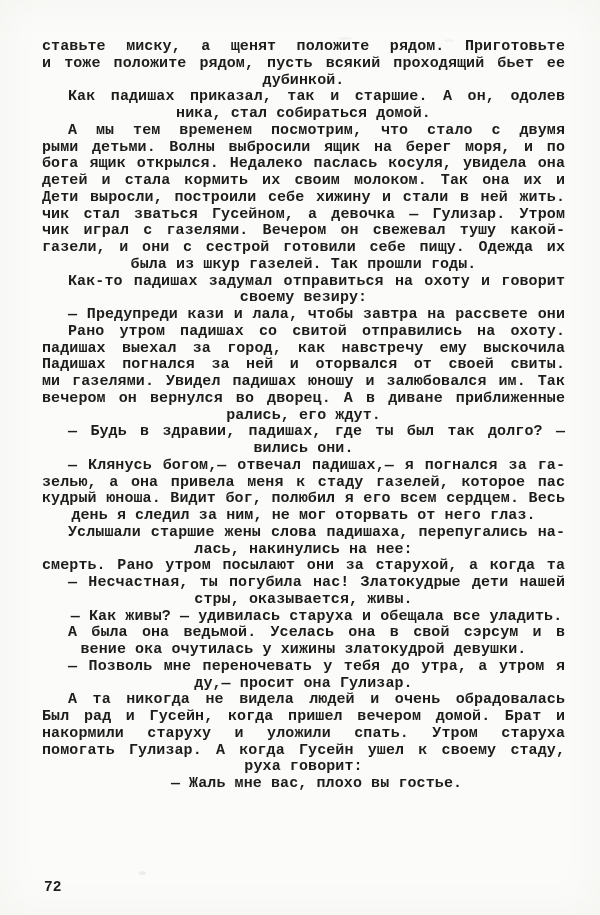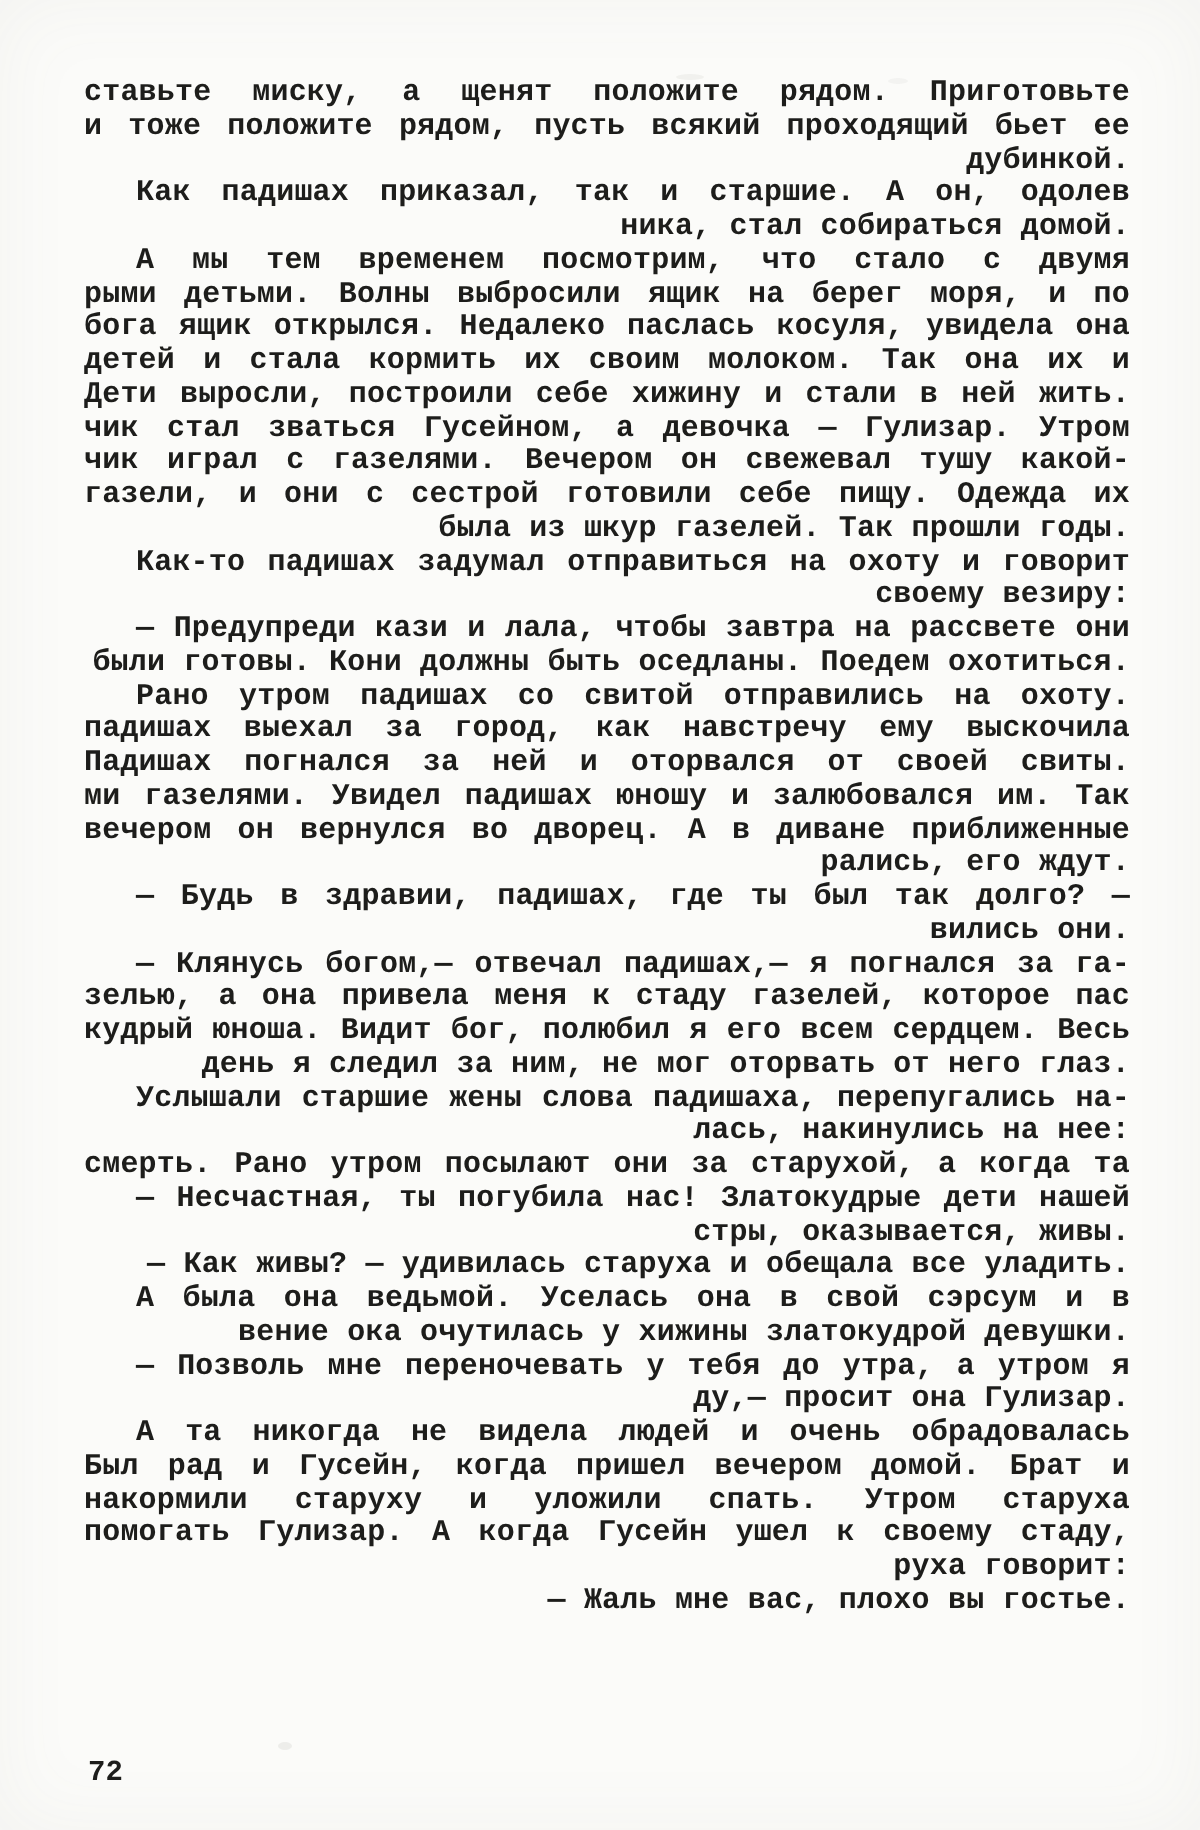--- a/index.html
+++ b/index.html
@@ -23,21 +23,21 @@
     width: 523px;
     color: var(--ink, #1d1d1b);
     font-weight: 700;
     font-size: 15px;
     letter-spacing: 0.1px;
   }
   .line {
     line-height: 16.75px;
     height: 16.75px;
     overflow: hidden;
-    text-align: right;
+    text-align: center;
     white-space: normal;
   }
   .line.just {
     text-align: justify;
     text-align-last: justify;
     -moz-text-align-last: justify;
     text-justify: inter-word;
   }
   .line.indent {
     padding-left: 26px;
@@ -79,21 +79,20 @@
       <div class="line just">бога ящик открылся. Недалеко паслась косуля, увидела она</div>
       <div class="line just">детей и стала кормить их своим молоком. Так она их и спасла.</div>
       <div class="line just">Дети выросли, построили себе хижину и стали в ней жить. Маль-</div>
       <div class="line just">чик стал зваться Гусейном, а девочка — Гулизар. Утром маль-</div>
       <div class="line just">чик играл с газелями. Вечером он свежевал тушу какой-нибудь</div>
       <div class="line just">газели, и они с сестрой готовили себе пищу. Одежда их тоже</div>
       <div class="line">была из шкур газелей. Так прошли годы.</div>
       <div class="line indent just">Как-то падишах задумал отправиться на охоту и говорит</div>
       <div class="line">своему везиру:</div>
       <div class="line indent just">— Предупреди кази и лала, чтобы завтра на рассвете они</div>
-      <div class="line">были готовы. Кони должны быть оседланы. Поедем охотиться.</div>
       <div class="line indent just">Рано утром падишах со свитой отправились на охоту. Только</div>
       <div class="line just">падишах выехал за город, как навстречу ему выскочила газель.</div>
       <div class="line just">Падишах погнался за ней и оторвался от своей свиты. Газель</div>
       <div class="line just">ми газелями. Увидел падишах юношу и залюбовался им. Так</div>
       <div class="line just">вечером он вернулся во дворец. А в диване приближенные соб-</div>
       <div class="line">рались, его ждут.</div>
       <div class="line indent just">— Будь в здравии, падишах, где ты был так долго? — уди-</div>
       <div class="line">вились они.</div>
       <div class="line indent just">— Клянусь богом,— отвечал падишах,— я погнался за га-</div>
       <div class="line just">зелью, а она привела меня к стаду газелей, которое пас злато-</div>

